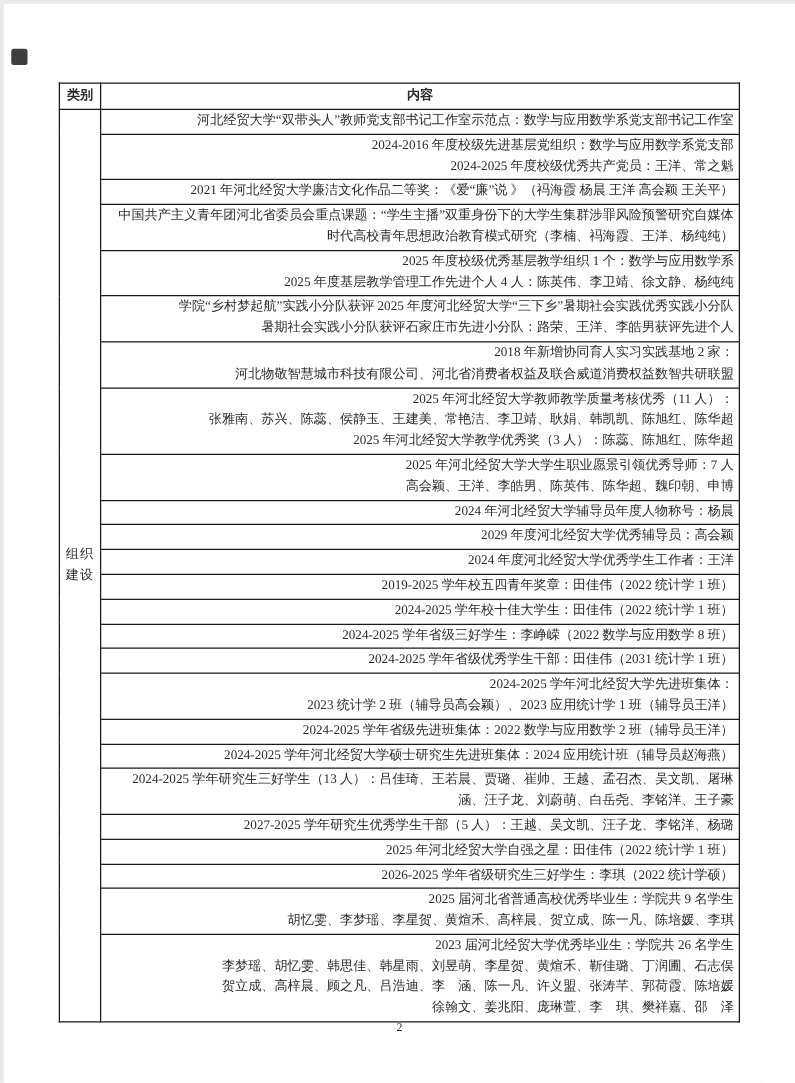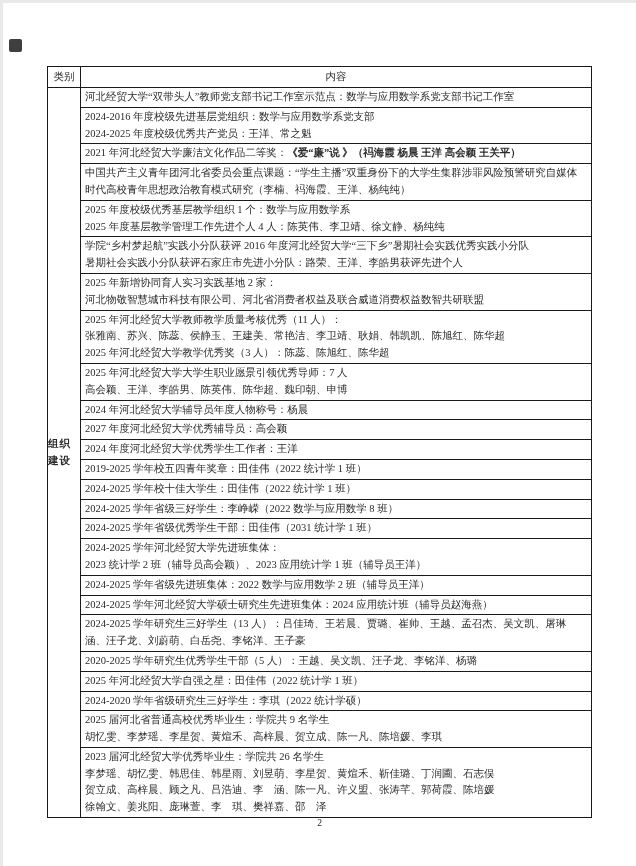--- a/index.html
+++ b/index.html
@@ -31,33 +31,34 @@
     border-collapse: collapse;
     table-layout: fixed;
   }
   .doc-table td, .doc-table th {
     border: 1px solid #1a1a1a;
     font-size: 10.5px;
     line-height: 16.8px;
     vertical-align: middle;
     color: #2b2b2b;
   }
-  .doc-table th { font-weight: normal; text-align: center; height: 21px; }
+  .doc-table th { font-weight: bold; text-align: center; height: 21px; }
   col.c-cat { width: 33px; }
   td.cat-cell {
-    font-weight: bold;
+    text-align: center;
+    font-weight: normal;
     white-space: pre-line;
     letter-spacing: 1px;
   }
   td.content-cell {
     padding: 1px 4px 1px 4px;
     white-space: pre-line;
-    text-align: left;
+    text-align: right;
   }
-  .bold-seg { font-weight: bold; }
+  .bold-seg { font-weight: normal; }
   .page-number {
     position: absolute;
     left: 0; right: 0;
     bottom: 38px;
     text-align: center;
     font-size: 9.5px;
     color: #2b2b2b;
   }
 </style>
 </head>
@@ -89,41 +90,41 @@
       <td class="content-cell"><span>2021 年河北经贸大学廉洁文化作品二等奖：</span><span class="bold-seg">《爱“廉”说 》（祃海霞 杨晨 王洋 高会颖 王关平）</span></td>
     </tr>
     <tr>
           <td class="content-cell">中国共产主义青年团河北省委员会重点课题：“学生主播”双重身份下的大学生集群涉罪风险预警研究自媒体时代高校青年思想政治教育模式研究（李楠、祃海霞、王洋、杨纯纯）</td>
         </tr>
     <tr>
           <td class="content-cell">2025 年度校级优秀基层教学组织 1 个：数学与应用数学系
 2025 年度基层教学管理工作先进个人 4 人：陈英伟、李卫靖、徐文静、杨纯纯</td>
         </tr>
     <tr>
-          <td class="content-cell">学院“乡村梦起航”实践小分队获评 2016 年度河北经贸大学“三下乡”暑期社会实践优秀实践小分队
+          <td class="content-cell">学院“乡村梦起航”实践小分队获评 2025 年度河北经贸大学“三下乡”暑期社会实践优秀实践小分队
 暑期社会实践小分队获评石家庄市先进小分队：路荣、王洋、李皓男获评先进个人</td>
         </tr>
     <tr>
-          <td class="content-cell">2025 年新增协同育人实习实践基地 2 家：
+          <td class="content-cell">2018 年新增协同育人实习实践基地 2 家：
 河北物敬智慧城市科技有限公司、河北省消费者权益及联合威道消费权益数智共研联盟</td>
         </tr>
     <tr>
           <td class="content-cell">2025 年河北经贸大学教师教学质量考核优秀（11 人）：
 张雅南、苏兴、陈蕊、侯静玉、王建美、常艳洁、李卫靖、耿娟、韩凯凯、陈旭红、陈华超
 2025 年河北经贸大学教学优秀奖（3 人）：陈蕊、陈旭红、陈华超</td>
         </tr>
     <tr>
           <td class="content-cell">2025 年河北经贸大学大学生职业愿景引领优秀导师：7 人
 高会颖、王洋、李皓男、陈英伟、陈华超、魏印朝、申博</td>
         </tr>
     <tr>
           <td class="content-cell">2024 年河北经贸大学辅导员年度人物称号：杨晨</td>
         </tr>
     <tr>
-          <td class="content-cell">2027 年度河北经贸大学优秀辅导员：高会颖</td>
+          <td class="content-cell">2029 年度河北经贸大学优秀辅导员：高会颖</td>
         </tr>
     <tr>
           <td class="content-cell">2024 年度河北经贸大学优秀学生工作者：王洋</td>
         </tr>
     <tr>
           <td class="content-cell">2019-2025 学年校五四青年奖章：田佳伟（2022 统计学 1 班）</td>
         </tr>
     <tr>
           <td class="content-cell">2024-2025 学年校十佳大学生：田佳伟（2022 统计学 1 班）</td>
         </tr>
@@ -140,27 +141,27 @@
     <tr>
           <td class="content-cell">2024-2025 学年省级先进班集体：2022 数学与应用数学 2 班（辅导员王洋）</td>
         </tr>
     <tr>
           <td class="content-cell">2024-2025 学年河北经贸大学硕士研究生先进班集体：2024 应用统计班（辅导员赵海燕）</td>
         </tr>
     <tr>
           <td class="content-cell">2024-2025 学年研究生三好学生（13 人）：吕佳琦、王若晨、贾璐、崔帅、王越、孟召杰、吴文凯、屠琳涵、汪子龙、刘蔚萌、白岳尧、李铭洋、王子豪</td>
         </tr>
     <tr>
-          <td class="content-cell">2020-2025 学年研究生优秀学生干部（5 人）：王越、吴文凯、汪子龙、李铭洋、杨璐</td>
+          <td class="content-cell">2027-2025 学年研究生优秀学生干部（5 人）：王越、吴文凯、汪子龙、李铭洋、杨璐</td>
         </tr>
     <tr>
           <td class="content-cell">2025 年河北经贸大学自强之星：田佳伟（2022 统计学 1 班）</td>
         </tr>
     <tr>
-          <td class="content-cell">2024-2020 学年省级研究生三好学生：李琪（2022 统计学硕）</td>
+          <td class="content-cell">2026-2025 学年省级研究生三好学生：李琪（2022 统计学硕）</td>
         </tr>
     <tr>
           <td class="content-cell">2025 届河北省普通高校优秀毕业生：学院共 9 名学生
 胡忆雯、李梦瑶、李星贺、黄煊禾、高梓晨、贺立成、陈一凡、陈培媛、李琪</td>
         </tr>
     <tr>
           <td class="content-cell">2023 届河北经贸大学优秀毕业生：学院共 26 名学生
 李梦瑶、胡忆雯、韩思佳、韩星雨、刘昱萌、李星贺、黄煊禾、靳佳璐、丁润圃、石志俣
 贺立成、高梓晨、顾之凡、吕浩迪、李　涵、陈一凡、许义盟、张涛芊、郭荷霞、陈培媛
 徐翰文、姜兆阳、庞琳萱、李　琪、樊祥嘉、邵　泽</td>

